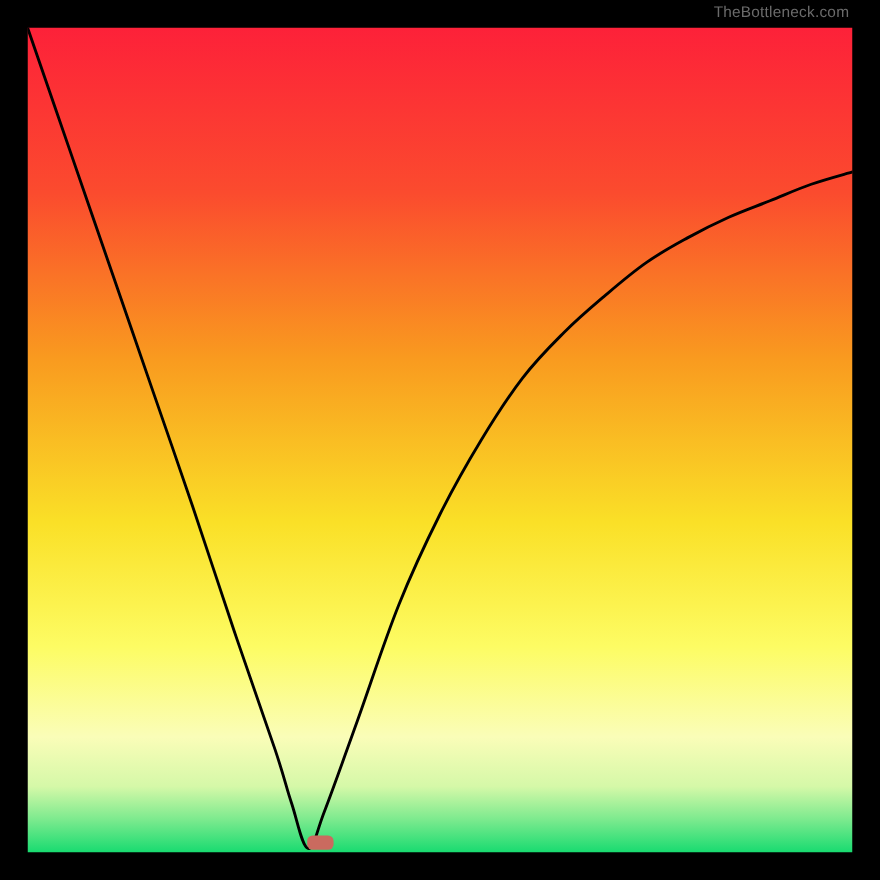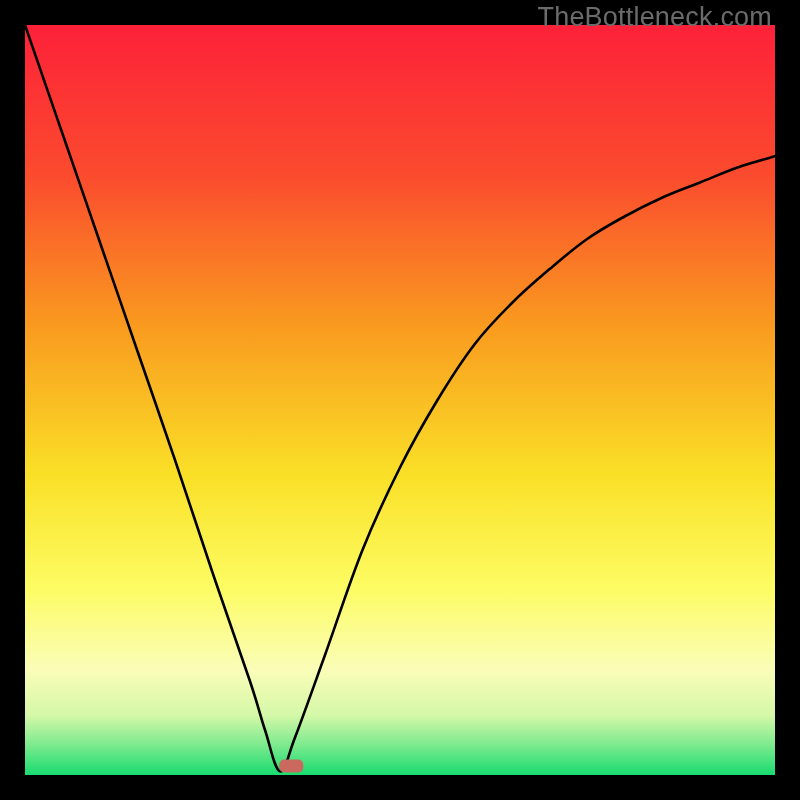--- a/index.html
+++ b/index.html
@@ -24,21 +24,21 @@
     left: 0;
     top: 0;
     width: 750px;
     height: 750px;
   }
   .watermark {
     position: absolute;
     top: 2px;
     right: 28px;
     color: #6b6b6b;
-    font-size: 27px;
+    font-size: 14px;
     font-weight: 400;
     letter-spacing: 0.2px;
     z-index: 5;
   }
   svg {
     display: block;
   }
 </style>
 </head>
 <body>

